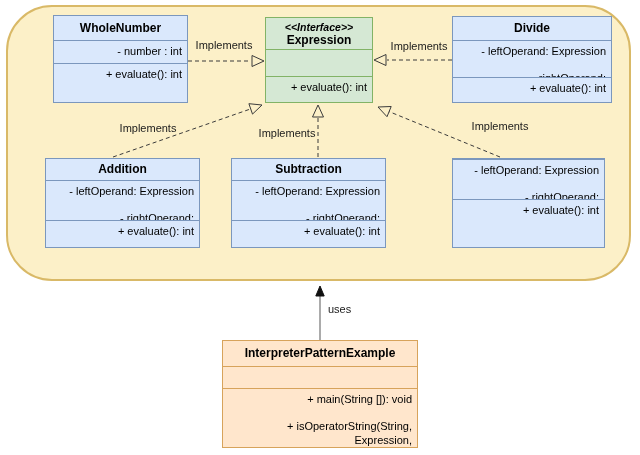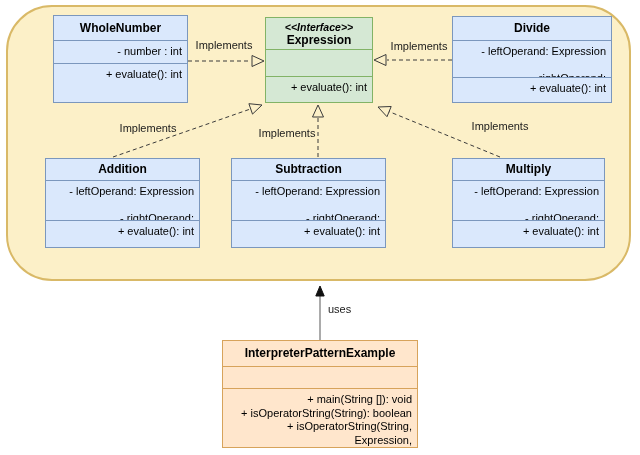--- a/index.html
+++ b/index.html
@@ -70,30 +70,29 @@
   </div>
 
   <div class="uml blue" style="left:231px;top:158px;width:155px;height:90px">
     <div class="ttl" style="height:21px">Subtraction</div>
     <div class="sec" style="height:40px"><span>- leftOperand: Expression</span><br>
       <span>- rightOperand: Expression</span></div>
     <div class="sec grow"><span>+ evaluate(): int</span></div>
   </div>
 
   <div class="uml blue" style="left:452px;top:158px;width:153px;height:90px">
-    <div class="ttl" style="height:21px">Multiply</div>
     <div class="sec" style="height:40px"><span>- leftOperand: Expression</span><br>
       <span>- rightOperand: Expression</span></div>
     <div class="sec grow"><span>+ evaluate(): int</span></div>
   </div>
 
   <div class="uml orange" style="left:222px;top:340px;width:196px;height:108px">
     <div class="ttl" style="height:25px">InterpreterPatternExample</div>
     <div class="sec" style="height:22px"></div>
-    <div class="sec grow"><span>+ main(String []): void</span><br><span>+ isOperatorString(String): boolean</span><br><span>+ isOperatorString(String, Expression,</span><br></div>
+    <div class="sec grow"><span>+ main(String []): void</span><br><br><span>+ isOperatorString(String, Expression,</span><br></div>
   </div>
 
   <div class="lbl" style="left:224px;top:45px">Implements</div>
   <div class="lbl" style="left:419px;top:46px">Implements</div>
   <div class="lbl" style="left:148px;top:128px">Implements</div>
   <div class="lbl" style="left:287px;top:133px">Implements</div>
   <div class="lbl" style="left:500px;top:126px">Implements</div>
   <div class="uses-lbl">uses</div>
 
   <svg class="wires" width="640" height="455" viewBox="0 0 640 455">

